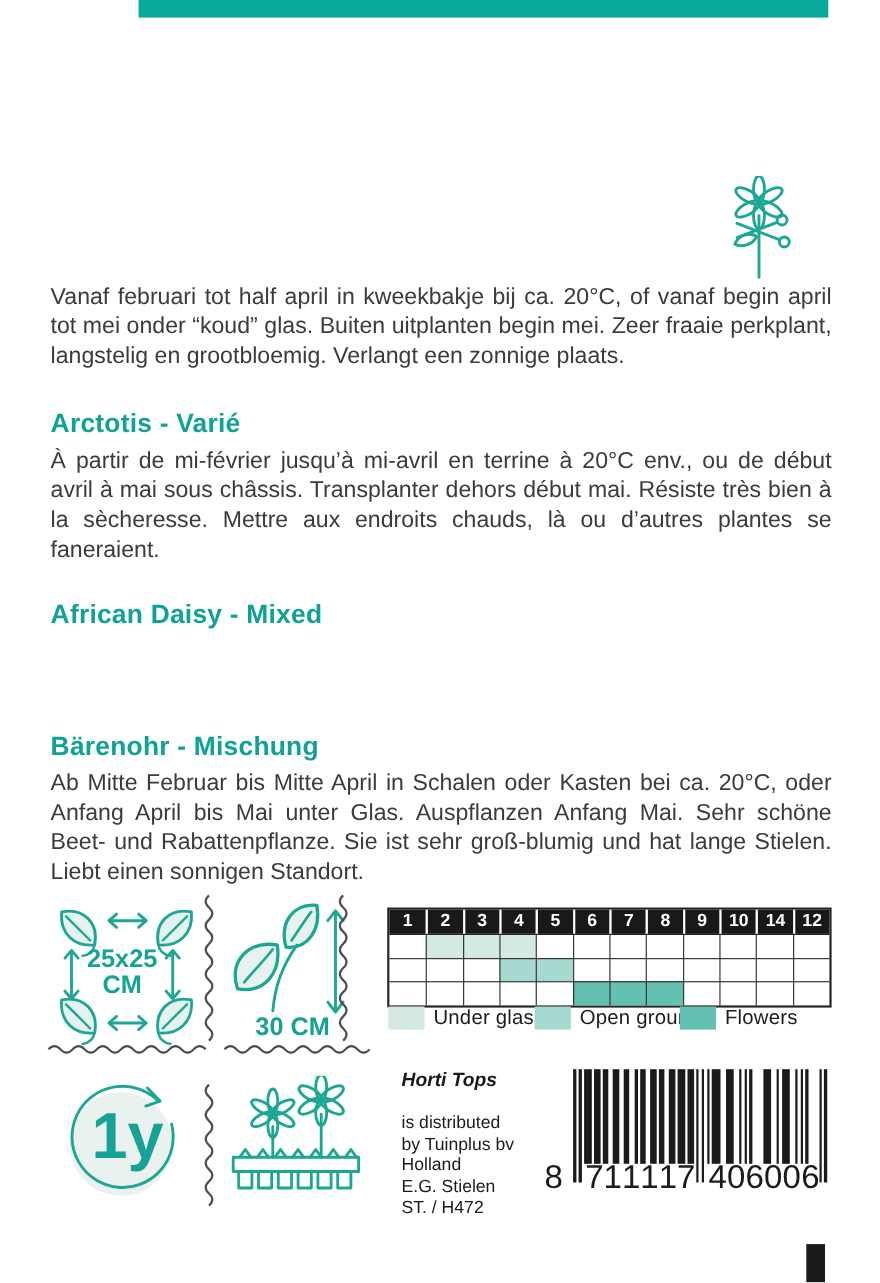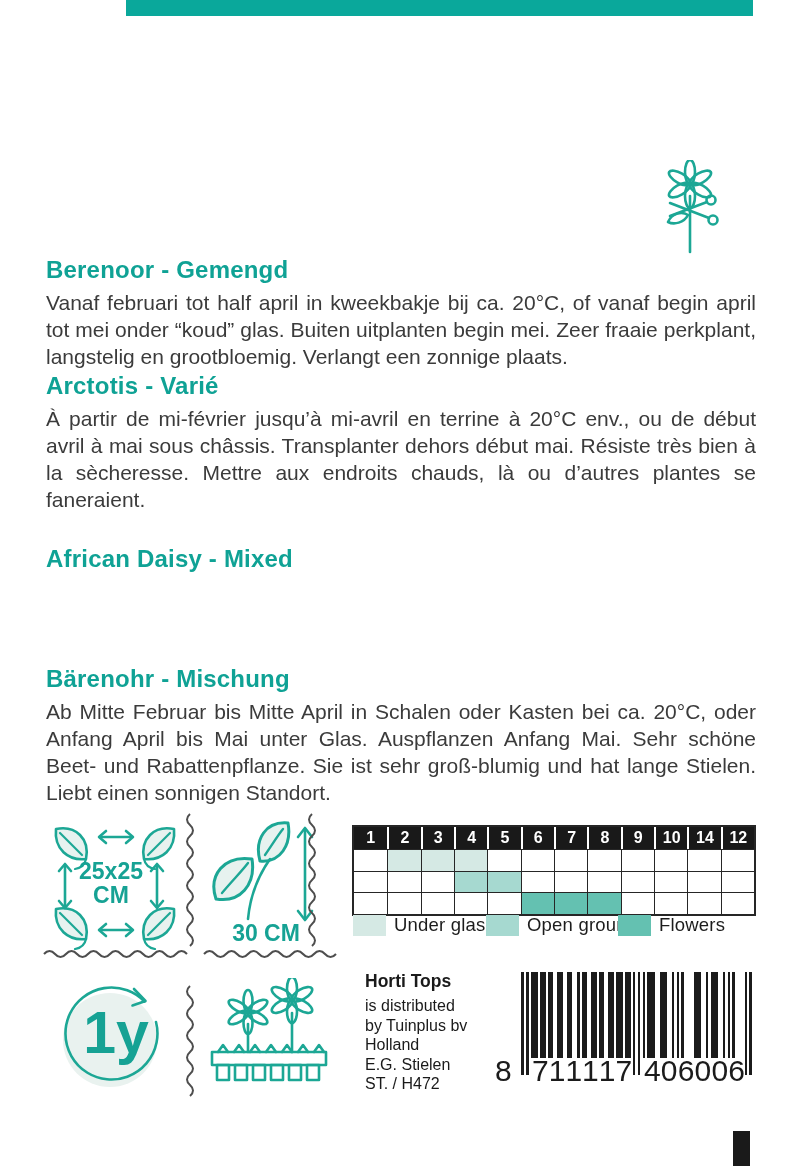--- a/index.html
+++ b/index.html
@@ -61,21 +61,21 @@
   .cal-row.body .cal-cell:first-child { border-left:none; }
   .cal-row.body:first-of-type .cal-cell { border-top:none; }
 
   .legend-item { position:absolute; top:914px; display:flex; align-items:center; }
   #legend-0 { left:353px; } #legend-1 { left:486px; } #legend-2 { left:618px; }
   .legend-swatch { width:33px; height:21px; margin-right:8px; }
   .legend-label { font-size:18.5px; color:#1c1c1c; letter-spacing:0.2px; }
 
   
   .dist { position:absolute; left:365px; top:971px; width:130px; color:#1a1a1a; }
-  .dist .dist-name { font-size:17.5px; font-weight:bold; margin-bottom:4px; }
+  .dist .dist-name { font-size:17.5px; font-weight:bold; margin-bottom:19px;font-style:italic; }
   .dist .dist-line { font-size:16px; line-height:19.5px; }
 
   
   .barcode { position:absolute; left:521px; top:972px; width:232px; height:118px; }
   .barcode .bar { position:absolute; top:0; background:#1b1b1b; }
   .bc-digit, .bc-group { position:absolute; top:82px; font-size:30px; color:#1b1b1b; }
   .bc-first { left:-26px; }
   .bc-left  { left:11px;  width:99px;  display:flex; justify-content:space-between; }
   .bc-right { left:123px; width:101px; display:flex; justify-content:space-between; }
 
@@ -105,21 +105,20 @@
       <path d="M32,36 V92"></path>
       <path d="M10,62 C14,53 24,51 30,55 C26,63 16,65 10,62 Z"></path>
       <path d="M12,56 L49,42"></path>
       <path d="M12,43 L51,58"></path>
       <circle cx="53" cy="40" r="4.5"></circle>
       <circle cx="55" cy="60" r="4.5"></circle>
     </g>
   </svg>
 
   <div class="section" id="section-0">
-    <h2>Berenoor - Gemengd</h2>
     <p>Vanaf februari tot half april in kweekbakje bij ca. 20°C, of vanaf begin april tot mei onder “koud” glas. Buiten uitplanten begin mei. Zeer fraaie perkplant, langstelig en grootbloemig. Verlangt een zonnige plaats.</p>
   </div>
   <div class="section" id="section-1">
     <h2>Arctotis - Varié</h2>
     <p>À partir de mi-février jusqu’à mi-avril en terrine à 20°C env., ou de début avril à mai sous châssis. Transplanter dehors début mai. Résiste très bien à la sècheresse. Mettre aux endroits chauds, là ou d’autres plantes se faneraient.</p>
   </div>
   <div class="section" id="section-2">
     <h2>African Daisy - Mixed</h2>
   </div>
   <div class="section" id="section-3">

